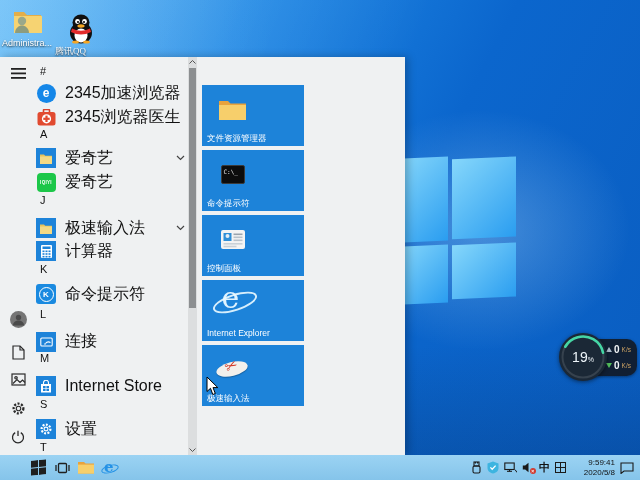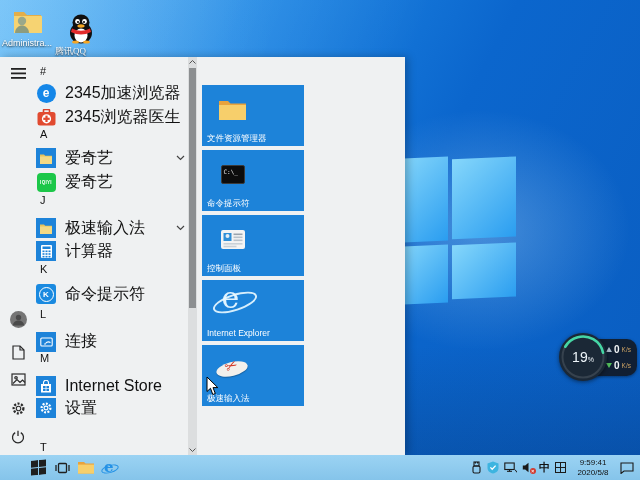--- a/index.html
+++ b/index.html
@@ -59,21 +59,21 @@
   .tile .tlbl{position:absolute;left:5px;right:3px;bottom:3px;font-size:8.5px;line-height:9.5px;color:#fff;}
   .tile .tart{position:absolute;left:0;top:6px;width:61px;height:36px;display:flex;align-items:center;justify-content:center;}
 
   
   .taskbar{left:0;top:455px;width:640px;height:25px;background:linear-gradient(#9bd3f3,#85c4ea);}
   .tb-left{position:absolute;left:26px;top:0;height:25px;display:flex;}
   .tb-btn{width:24px;height:25px;display:flex;align-items:center;justify-content:center;cursor:pointer;}
   .tray{position:absolute;right:0;top:0;height:25px;display:flex;align-items:center;gap:5px;padding-right:6px;}
   .tray-ic{display:flex;align-items:center;justify-content:center;cursor:pointer;}
   .ime{font-size:11px;color:#111;font-weight:bold;cursor:pointer;}
-  .clock{font-size:8px;line-height:9.5px;color:#111;text-align:center;cursor:pointer;width:44px;}
+  .clock{font-size:8px;line-height:9.5px;color:#111;text-align:right;cursor:pointer;width:44px;}
 
   .cursor{pointer-events:none;}
 </style>
 </head>
 <body>
 
 <div class="screen">
 
   <div class="i wallpaper">
     <div class="i beam1"></div>
@@ -315,21 +315,21 @@
                 <rect x="6.4" y="6" width="2.6" height="2.2"></rect>
                 <rect x="3" y="8.8" width="2.6" height="2.2"></rect>
                 <rect x="6.4" y="8.8" width="2.6" height="2.2"></rect>
               </g>
             </svg>
           </span>
       </span>
       <span class="app-lb">Internet Store</span>
     </div>
 
-    <div class="app-row" style="top:340px;">
+    <div class="app-row" style="top:361px;">
       <span class="app-ic">
         <span class="tile-blue">
             <svg width="14" height="14" viewBox="0 0 16 16">
               <circle cx="8" cy="8" r="5" fill="none" stroke="#fff" stroke-width="2.6" stroke-dasharray="2.2 1.6"></circle>
               <circle cx="8" cy="8" r="2.2" fill="none" stroke="#fff" stroke-width="1.3"></circle>
             </svg>
           </span>
       </span>
       <span class="app-lb">设置</span>
     </div>

